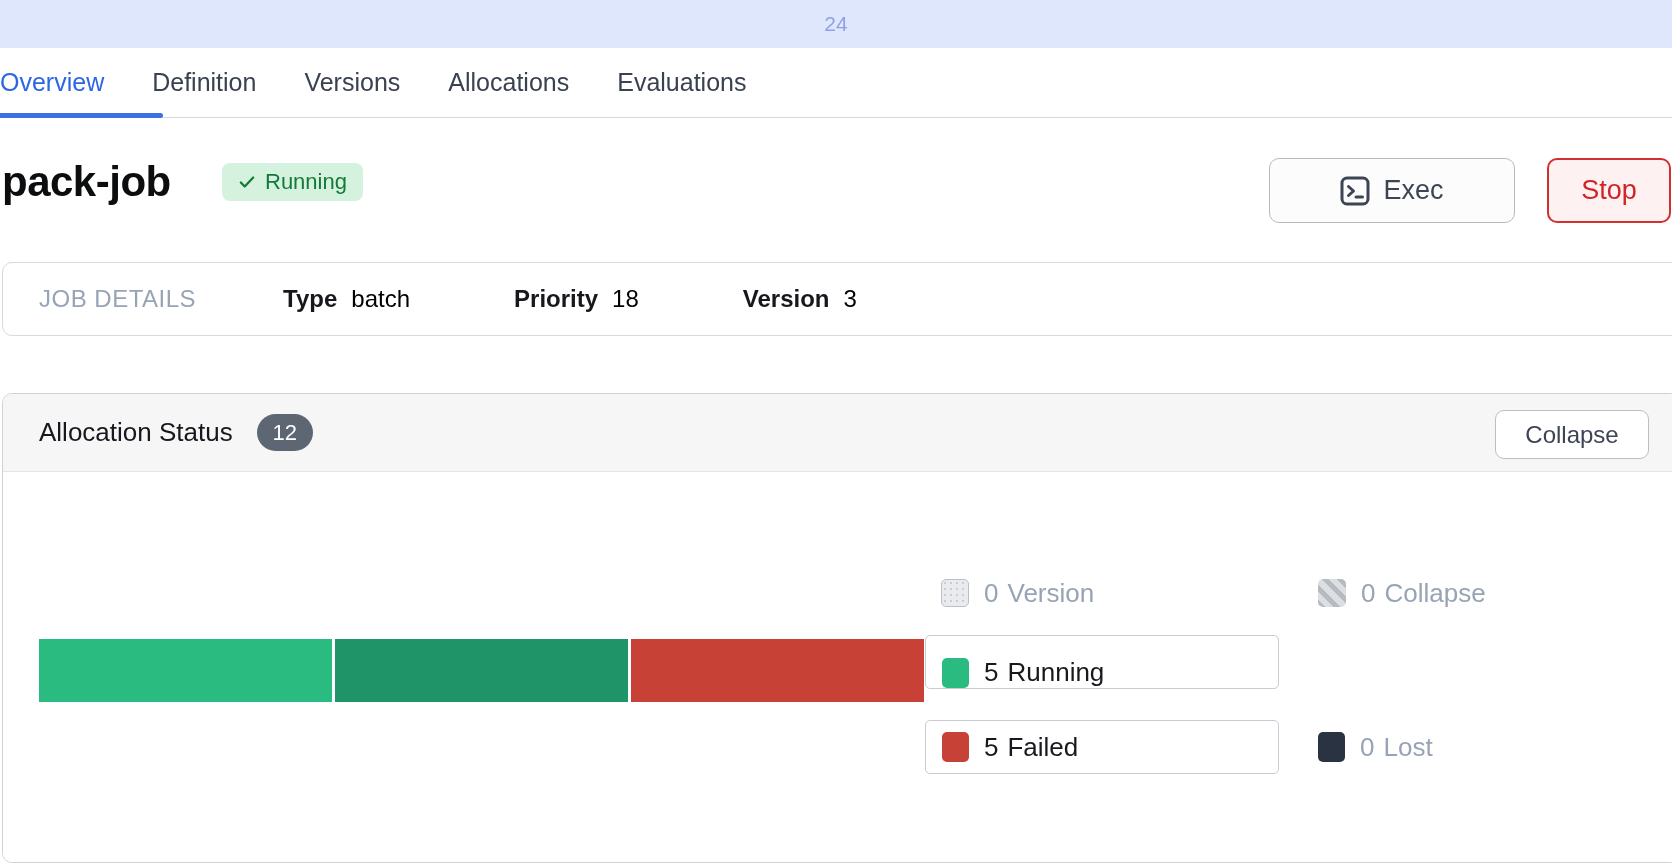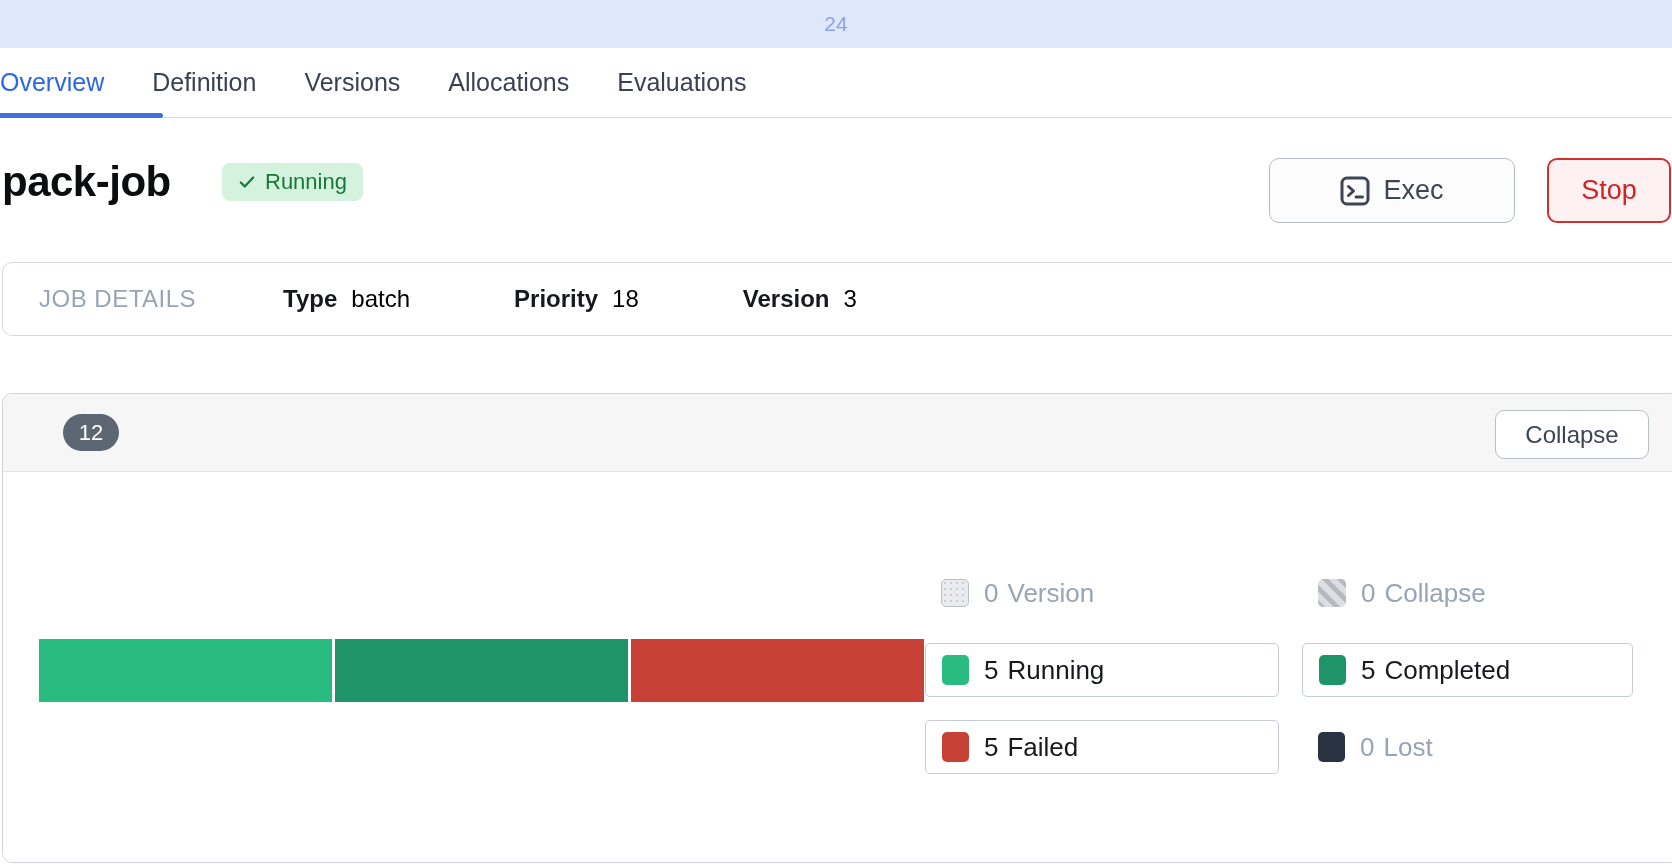--- a/index.html
+++ b/index.html
@@ -69,21 +69,21 @@
 
   
   .legend-item { position:absolute; display:flex; align-items:center;
     padding-left:16px; font-size:26px; }
   .legend-item.boxed { background:#fff; border:1px solid #c6ccd5; border-radius:5px;
     color:#17191d; }
   .legend-item.plain { color:#98a4b4; }
   .col1 { left:922px; width:354px; }
   .col2 { left:1299px; width:331px; }
   .row1 { top:103px; height:36px; }
-  .row2 { top:171px; height:54px; }
+  .row2 { top:163px; height:54px;align-items:flex-end; }
   .row3 { top:248px; height:54px; }
   .swatch { width:27px; height:30px; border-radius:5px; flex:0 0 auto; }
   .row1 .swatch { width:28px; height:28px; }
   .swatch-queued { background:#e9ebee; border:1.5px solid #b9bfc7;
     background-image:radial-gradient(#c8cdd3 1.2px, transparent 1.3px);
     background-size:6px 6px; }
   .swatch-starting { background:repeating-linear-gradient(45deg,
     #b6bac1 0 5px, #dcdee2 5px 11px); }
   .swatch-lost { background-image:radial-gradient(#3b4454 1.2px, transparent 1.3px);
     background-size:5px 5px; }
@@ -143,20 +143,21 @@
       <span class="jd-value">18</span>
     </span>
     <span class="jd-field">
       <span class="jd-name">Version</span>
       <span class="jd-value">3</span>
     </span>
   </section>
 
   <section class="alloc-panel">
     <div class="panel-header">
+      <span class="panel-title">Allocation Status</span>
       <span class="count-badge">12</span>
       <button class="btn collapse-btn">
         <span>Collapse</span>
       </button>
     </div>
     <div class="panel-body">
 
       <div class="bar">
         <div class="bar-seg" style="background: rgb(42, 187, 128); flex-grow: 5;"></div>
         <div class="bar-seg" style="background: rgb(31, 148, 104); flex-grow: 5;"></div>
@@ -177,26 +178,20 @@
         </span>
       </div>
 
       <div class="legend-item boxed col1 row2">
         <span class="swatch" style="background: rgb(42, 187, 128);"></span>
         <span class="legend-text">
           <span class="legend-count">5</span><span>Running</span>
         </span>
       </div>
 
-      <div class="legend-item boxed col2 row2">
-        <span class="swatch" style="background: rgb(31, 148, 104);"></span>
-        <span class="legend-text">
-          <span class="legend-count">5</span><span>Completed</span>
-        </span>
-      </div>
 
       <div class="legend-item boxed col1 row3">
         <span class="swatch" style="background: rgb(200, 65, 55);"></span>
         <span class="legend-text">
           <span class="legend-count">5</span><span>Failed</span>
         </span>
       </div>
 
       <div class="legend-item plain col2 row3">
         <span class="swatch swatch-lost" style="background: rgb(42, 51, 66);"></span>

